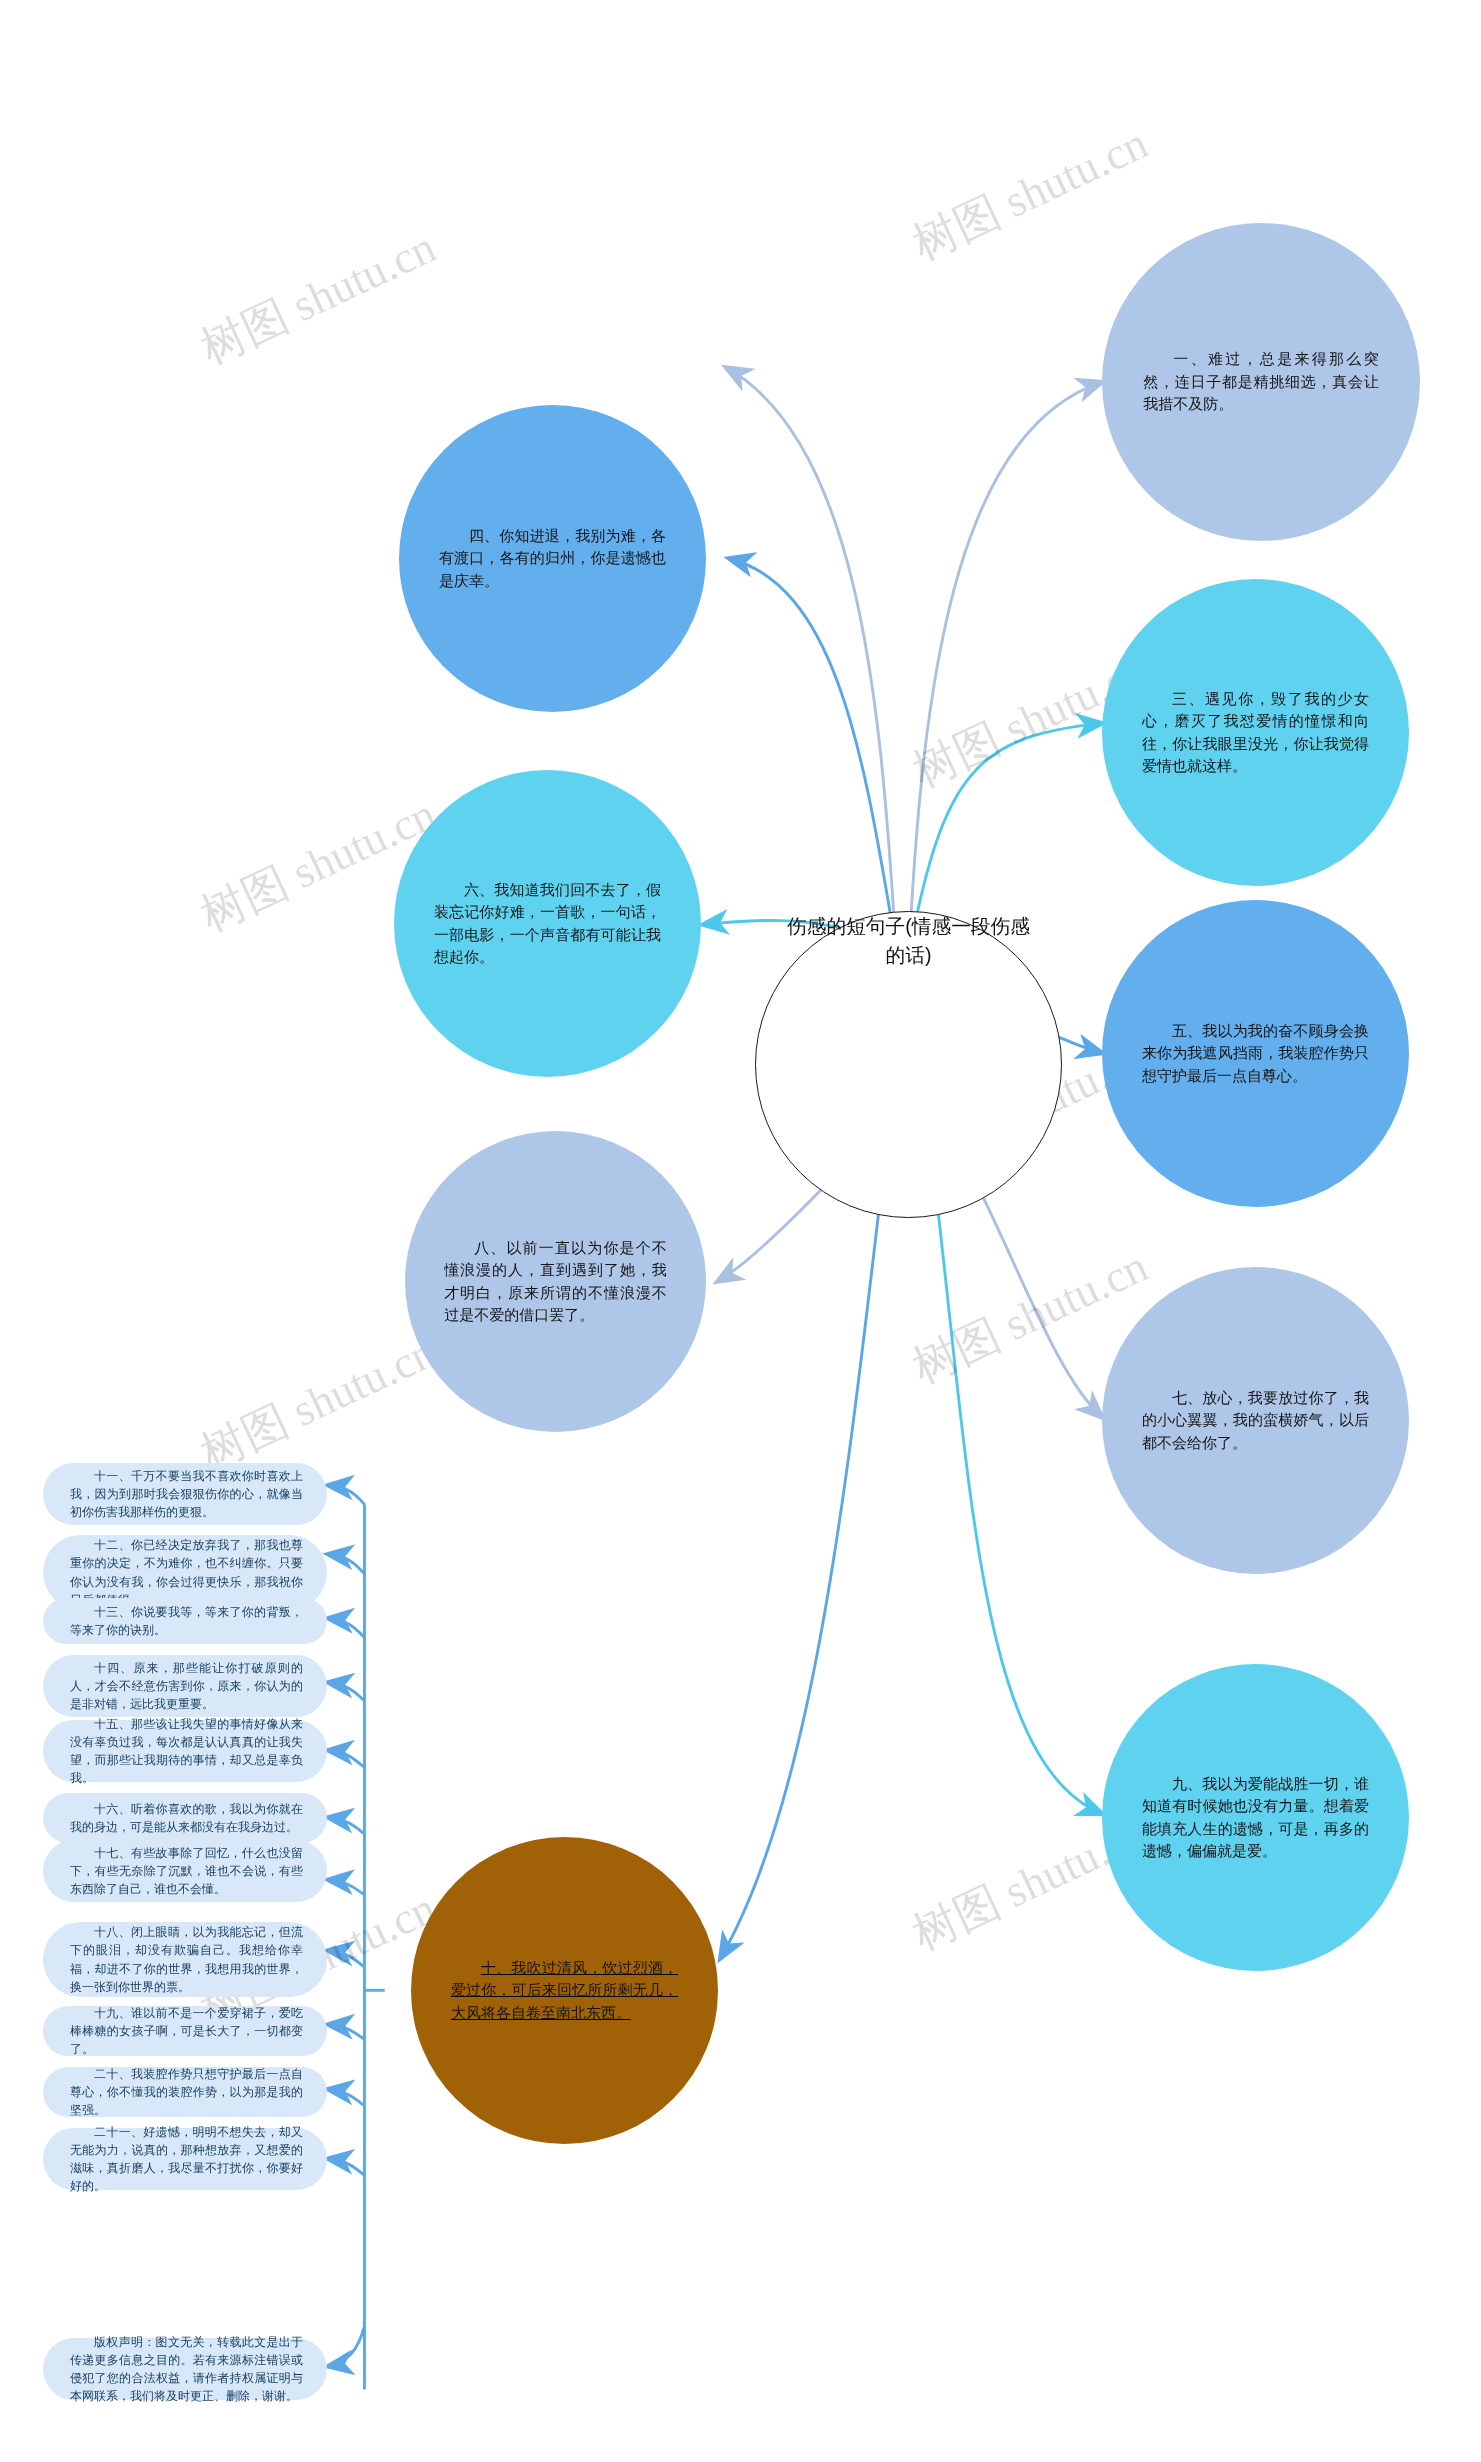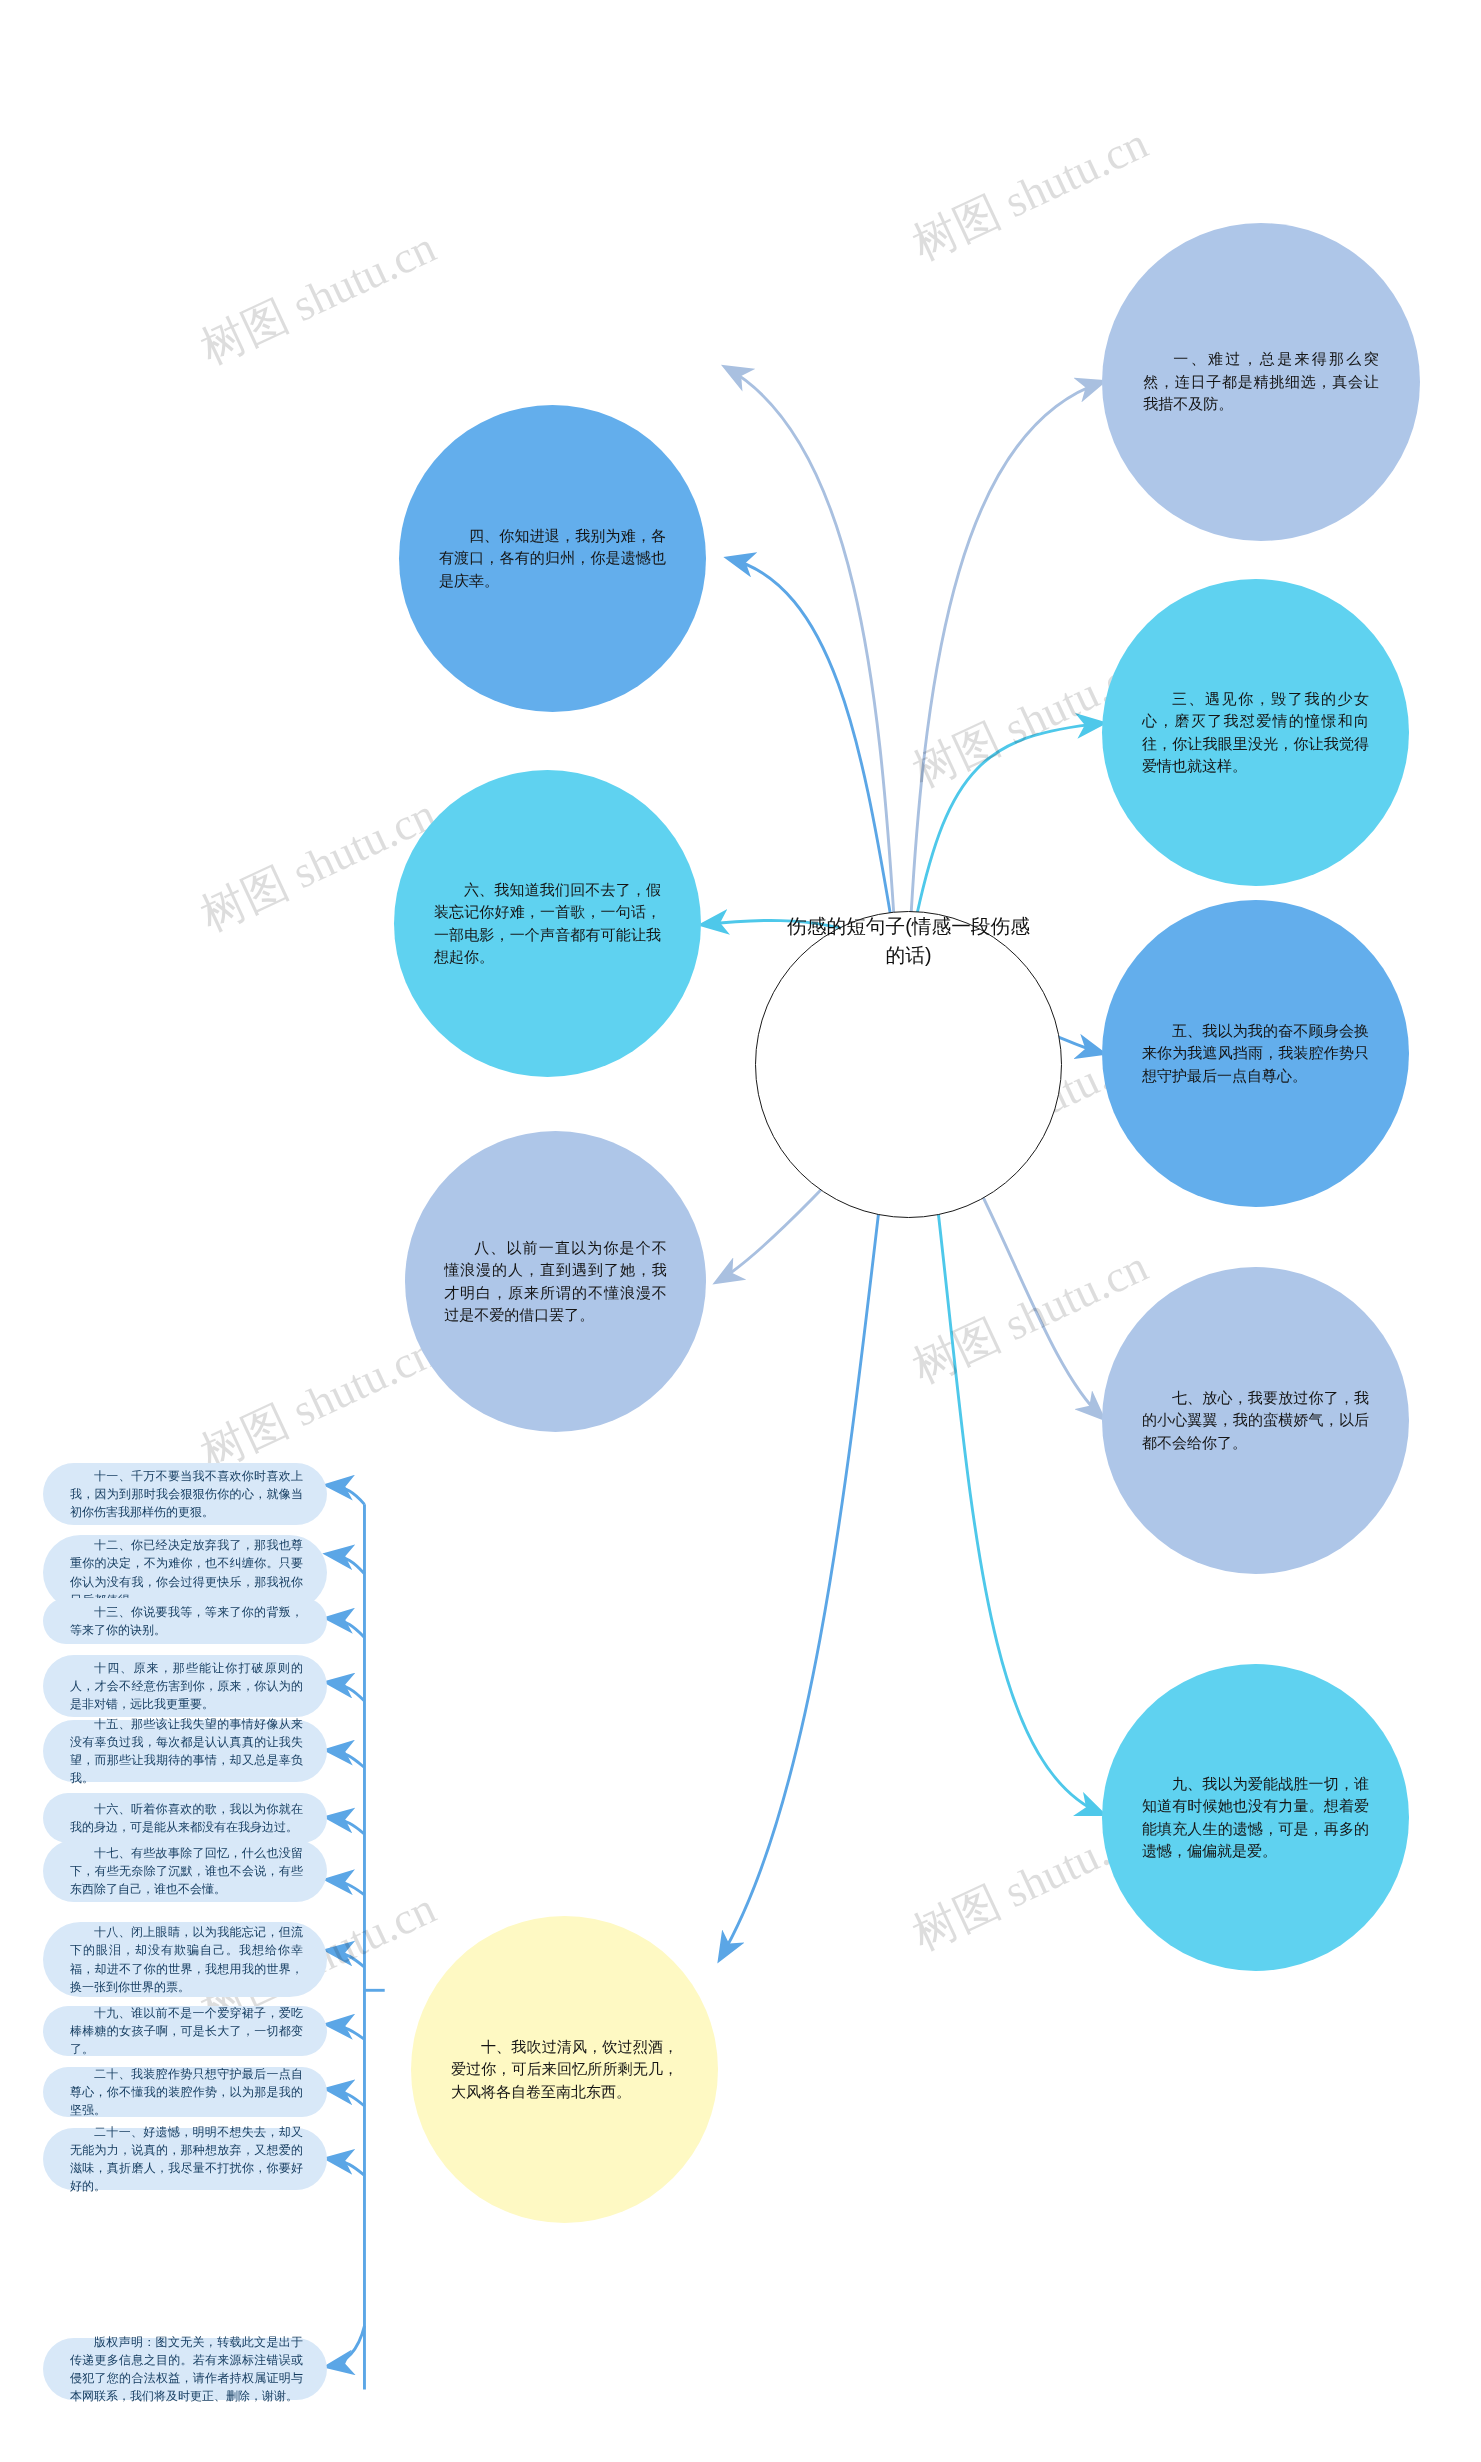--- a/index.html
+++ b/index.html
@@ -180,21 +180,21 @@
   </div>
 
   <div class="bubble" style="left:1102px; top:1267px; width:307px; height:307px; background:#aec6e8;">
     <div class="btext">七、放心，我要放过你了，我的小心翼翼，我的蛮横娇气，以后都不会给你了。</div>
   </div>
 
   <div class="bubble" style="left:1102px; top:1664px; width:307px; height:307px; background:#5fd2f0;">
     <div class="btext">九、我以为爱能战胜一切，谁知道有时候她也没有力量。想着爱能填充人生的遗憾，可是，再多的遗憾，偏偏就是爱。</div>
   </div>
 
-  <div class="bubble" style="left:411px; top:1916px; width:307px; height:307px; background:#fef9c3;">
+  <div class="bubble" style="left:411px; top:1837px; width:307px; height:307px; background:#a16207;text-decoration:underline;">
     <div class="btext">十、我吹过清风，饮过烈酒，爱过你，可后来回忆所所剩无几，大风将各自卷至南北东西。</div>
   </div>
 
   <div class="pill" style="left:43px; top:1463px; width:284px; height:62px;">
     <div class="ptext">十一、千万不要当我不喜欢你时喜欢上我，因为到那时我会狠狠伤你的心，就像当初你伤害我那样伤的更狠。</div>
   </div>
 
   <div class="pill" style="left:43px; top:1535px; width:284px; height:75px;">
     <div class="ptext">十二、你已经决定放弃我了，那我也尊重你的决定，不为难你，也不纠缠你。只要你认为没有我，你会过得更快乐，那我祝你日后都值得。</div>
   </div>

